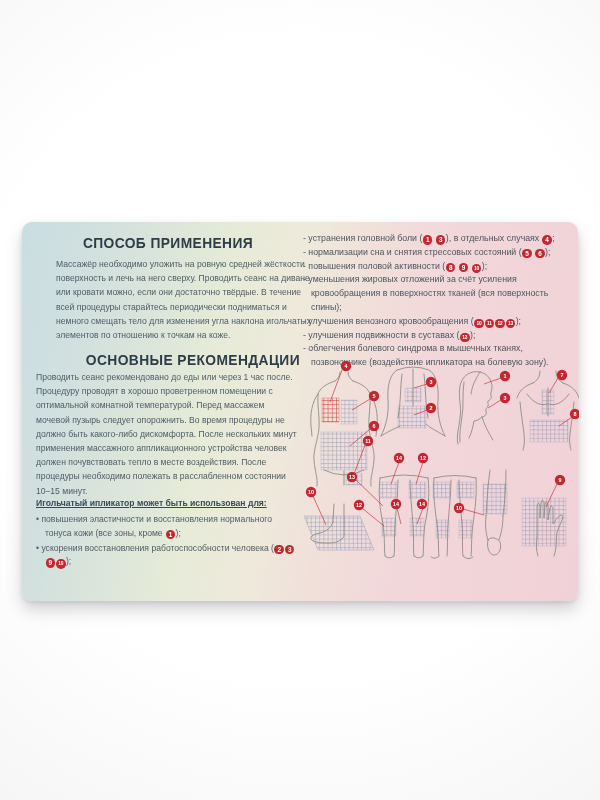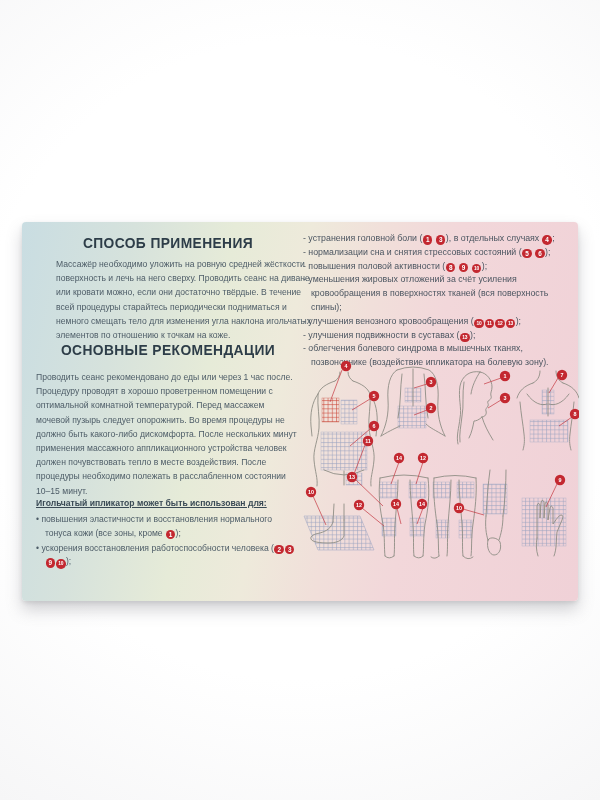--- a/index.html
+++ b/index.html
@@ -8,33 +8,33 @@
     background:#fdfdfe;
     font-family:"Liberation Sans",sans-serif;
     position:relative;
   }
   .photo-bg{
     position:absolute;inset:0;
     background:radial-gradient(circle at 50% 45%, #ffffff 60%, #f6f6f7 100%);
   }
   .card{
     position:absolute;left:22px;top:222px;width:556px;height:379px;
-    border-radius:4px;
+    border-radius:10px;
     background:linear-gradient(101deg,
       #c9dde2 0%, #d6e2dc 18%, #e6ebd8 34%, #eeeadb 46%,
       #f1dfda 58%, #f2d7da 70%, #f0d1d7 100%);
     box-shadow:0 9px 16px rgba(110,110,120,.30), 0 2px 4px rgba(0,0,0,.10);
   }
   .col-left{position:absolute;left:14px;top:0;width:264px;}
   .sec-title{
     position:absolute;width:264px;text-align:center;
     font-size:13.8px;font-weight:700;color:#2d3d48;letter-spacing:.4px;margin:0;
   }
   .t1{top:14px;}
-  .t2{top:121px;}
+  .t2{top:131px;text-align:right;}
   .body-text{
     position:absolute;width:264px;margin:0;
     font-size:8.6px;line-height:14.2px;color:#4d5c67;
   }
   .b1{top:35px;margin-left:20px;}
   .b2{top:148px;}
   .usage-intro{
     position:absolute;top:276px;width:264px;margin:0;
     font-size:8.6px;font-weight:700;color:#3a4a55;text-decoration:underline;
   }

